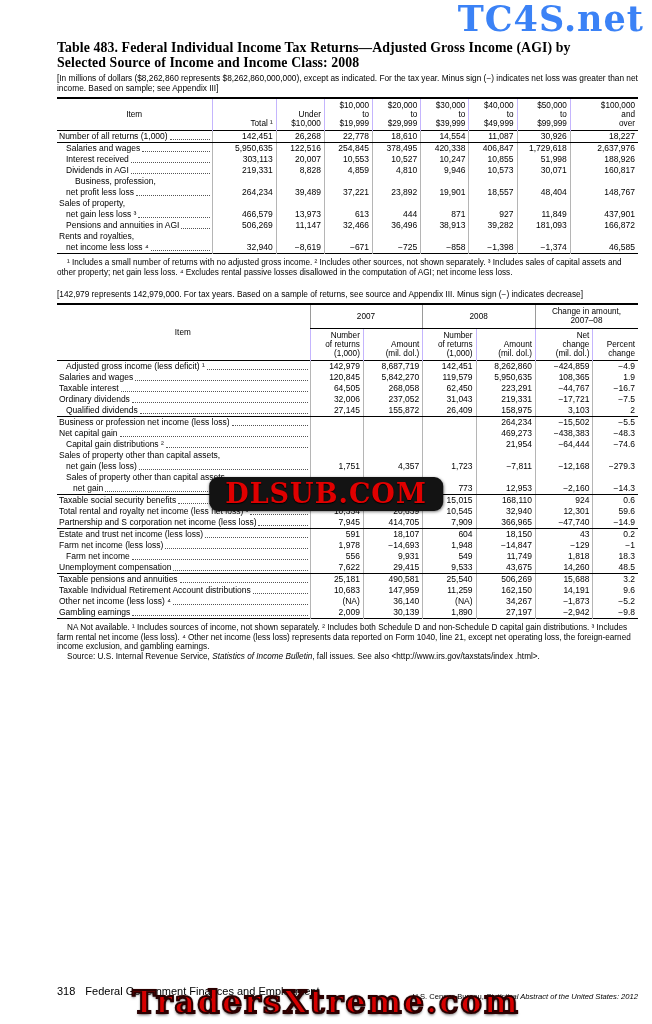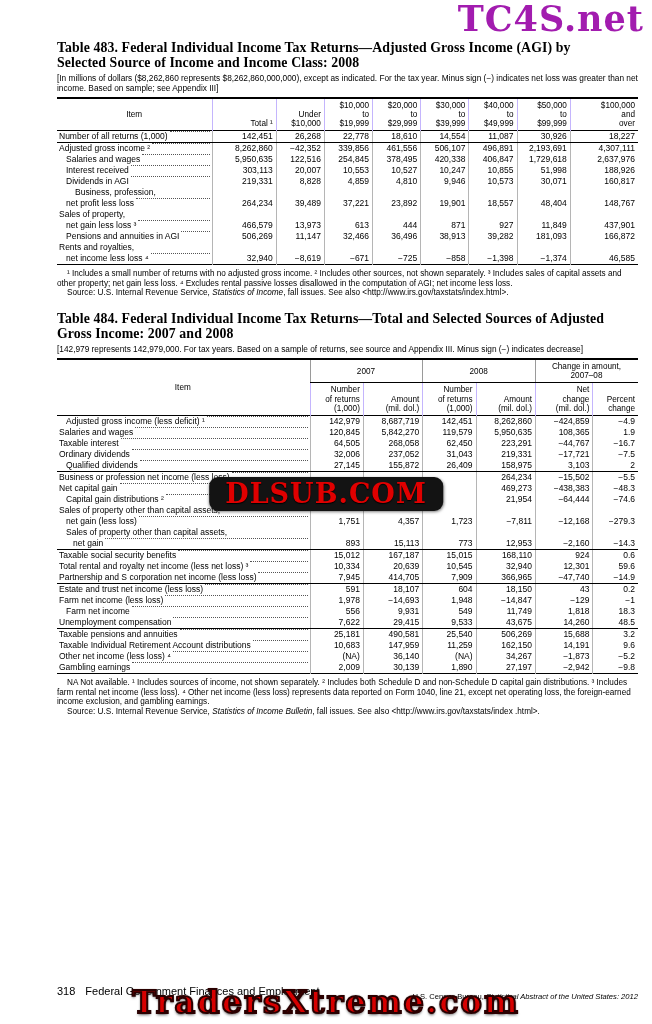--- a/index.html
+++ b/index.html
@@ -19,37 +19,37 @@
         border-top:2px solid #000;border-bottom:1px solid #000}
   th{font-weight:normal;font-size:8.2px;line-height:9.2px;vertical-align:bottom;
      padding:2px 3px 2px 2px;white-space:pre-line}
   thead{border-bottom:1px solid #000}
   th.item-h{vertical-align:middle;text-align:center}
   th.colhead{text-align:right;border-left:1px solid #c4b5fd}
   th.grp{text-align:center;vertical-align:middle;border-left:1px solid #9a9a9a;border-bottom:1px solid #000}
   td{font-size:8.5px;line-height:11px;height:11px;padding:0;vertical-align:bottom}
   td.num{text-align:right;padding-right:3px;border-left:1px solid #b5b5b5}
   td.lblcell{padding-left:2px;overflow:hidden}
-  .lbl{display:flex;align-items:flex-start}
+  .lbl{display:flex;align-items:flex-end}
   .lbl .t{white-space:nowrap}
   .lbl .dots{flex:1;min-width:5px;border-bottom:1px dotted #555;margin:0 2px 2px 2px}
   tr.sep td{border-bottom:1px solid #000}
 
   .fnote{font-size:8.2px;line-height:9.5px;margin:4px 0 0 0;text-indent:10px;overflow-wrap:break-word}
   .src{font-size:8.2px;line-height:9.5px;margin:0;text-indent:10px;overflow-wrap:break-word}
   .sec-gap{height:13px}
 
   .page-footer{position:absolute;left:57px;bottom:27px;font-size:11px;z-index:1}
   .page-footer .num{margin-right:10px}
   .credit{position:absolute;right:14px;bottom:23px;font-size:7.6px;z-index:1}
 
   .wm-top{
     position:absolute;top:1px;right:8px;z-index:6;
     font-family:"DejaVu Serif",serif;font-weight:bold;font-size:35px;line-height:36px;
-    color:#a21caf;letter-spacing:1px;
+    color:#3b82f6;letter-spacing:1px;
   }
   .wm-mid{
     position:absolute;top:477px;left:50%;transform:translateX(-50%);z-index:6;
     background:#131313;border-radius:9px;padding:2px 16px 3px 16px;
     font-family:"DejaVu Serif",serif;font-weight:bold;font-size:27px;line-height:29px;
     color:#e00000;letter-spacing:1px;text-shadow:0 1px 1px #000;
     box-shadow:0 1px 3px rgba(0,0,0,.5);white-space:nowrap;
   }
   .wm-bottom{
     position:absolute;bottom:0px;left:50%;transform:translateX(-50%);z-index:6;
@@ -118,36 +118,20 @@
           <td class="num">22,778</td>
           <td class="num">18,610</td>
           <td class="num">14,554</td>
           <td class="num">11,087</td>
           <td class="num">30,926</td>
           <td class="num">18,227</td>
         </tr>
         <tr>
           <td class="lblcell">
             <div class="lbl">
-              <span class="t" style="padding-left: 0px;">Adjusted gross income ²</span>
-              <span class="dots"></span>
-            </div>
-          </td>
-          <td class="num">8,262,860</td>
-          <td class="num">−42,352</td>
-          <td class="num">339,856</td>
-          <td class="num">461,556</td>
-          <td class="num">506,107</td>
-          <td class="num">496,891</td>
-          <td class="num">2,193,691</td>
-          <td class="num">4,307,111</td>
-        </tr>
-        <tr>
-          <td class="lblcell">
-            <div class="lbl">
               <span class="t" style="padding-left: 7px;">Salaries and wages</span>
               <span class="dots"></span>
             </div>
           </td>
           <td class="num">5,950,635</td>
           <td class="num">122,516</td>
           <td class="num">254,845</td>
           <td class="num">378,495</td>
           <td class="num">420,338</td>
           <td class="num">406,847</td>
@@ -292,25 +276,23 @@
           <td class="num">−725</td>
           <td class="num">−858</td>
           <td class="num">−1,398</td>
           <td class="num">−1,374</td>
           <td class="num">46,585</td>
         </tr>
       </tbody>
   </table>
 
   <p class="fnote">¹ Includes a small number of returns with no adjusted gross income. ² Includes other sources, not shown separately. ³ Includes sales of capital assets and other property; net gain less loss. ⁴ Excludes rental passive losses disallowed in the computation of AGI; net income less loss.</p>
-  <p class="src"><span>Source: U.S. Internal Revenue Service, </span><i>Statistics of Income</i><span>, fall issues. See also &lt;http://www.irs.gov/taxstats/index.html&gt;.</span></p>
 
   <div class="sec-gap"></div>
 
-  <h1 class="tbl-title">Table 484. Federal Individual Income Tax Returns—Total and Selected Sources of Adjusted Gross Income: 2007 and 2008</h1>
   <p class="note">[142,979 represents 142,979,000. For tax years. Based on a sample of returns, see source and Appendix III. Minus sign (−) indicates decrease]</p>
 
   <table>
     <colgroup>
       <col style="width:247px">
         <col style="width:52px">
         <col style="width:58px">
         <col style="width:52px">
       <col style="width:58px">
         <col style="width:56px">

